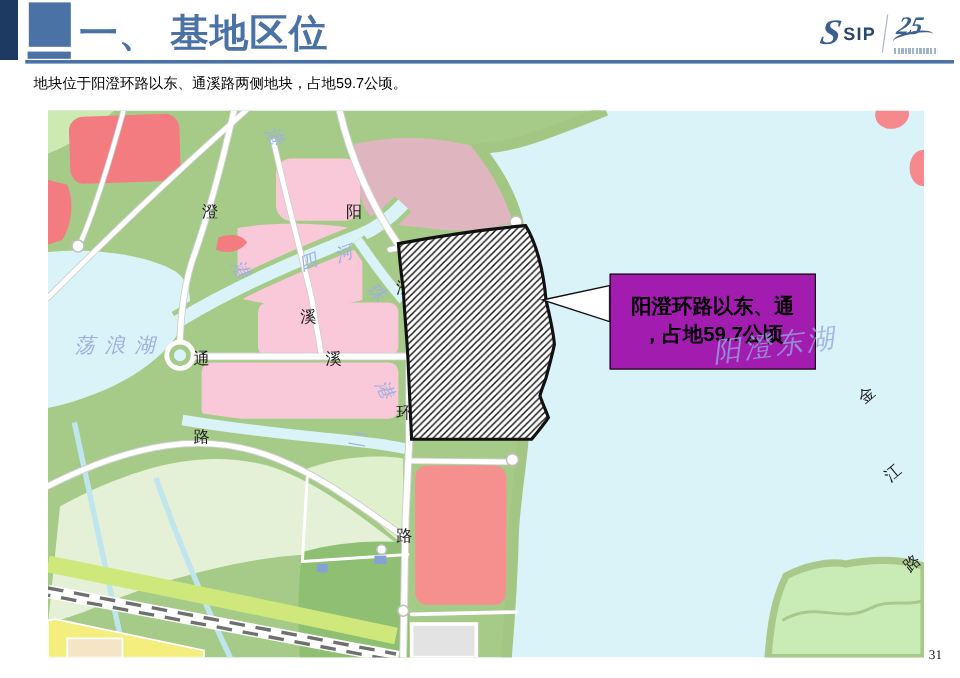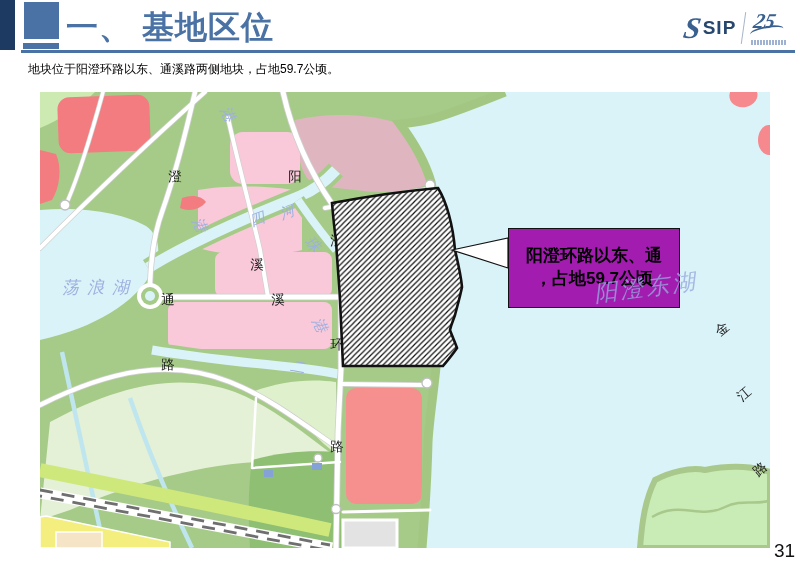--- a/index.html
+++ b/index.html
@@ -9,21 +9,21 @@
   .hdr-darkbar{position:absolute;left:0;top:0;width:15px;height:50px;background:#1d3a63;}
   .hdr-square{position:absolute;left:24px;top:2px;width:35px;height:37px;background:#4a72a4;}
   .hdr-stripe{position:absolute;left:23px;top:43px;width:36px;height:6px;background:#4a72a4;}
   .hdr-rule{position:absolute;left:21px;top:50px;width:774px;height:3px;background:#4a72a4;}
   .hdr-title{position:absolute;left:66px;top:6px;font-size:32px;font-weight:bold;color:#4a72a4;
              letter-spacing:1px;white-space:nowrap;}
   
   .logo{position:absolute;left:684px;top:6px;width:112px;height:44px;display:flex;align-items:center;}
   .logo-s{font-family:"Liberation Serif","DejaVu Serif",serif;font-style:italic;font-weight:bold;
           font-size:30px;color:#3a608f;transform:skewX(-10deg);line-height:1;}
-  .logo-sip{font-size:19px;font-weight:bold;color:#27476e;letter-spacing:1px;margin-left:2px;}
+  .logo-sip{font-size:15px;font-weight:bold;color:#27476e;letter-spacing:1px;margin-left:2px;}
   .logo-div{width:1px;height:32px;background:#a9b5c7;margin:0 6px 0 7px;transform:rotate(8deg);}
   .logo-25wrap{position:relative;height:40px;width:38px;}
   .logo-25{position:absolute;left:4px;top:1px;font-family:"Liberation Serif","DejaVu Serif",serif;
            font-style:italic;font-weight:bold;font-size:21px;color:#3a608f;transform:skewX(-14deg);}
   .logo-swoosh{position:absolute;left:0;top:18px;width:34px;height:9px;border-top:2px solid #3a608f;
                border-radius:50%;transform:rotate(-10deg);}
   .logo-cap{position:absolute;left:1px;top:32px;width:36px;height:5px;
             background:repeating-linear-gradient(90deg,#9fb2d2 0 2px,#ffffff 2px 3px);}
   
   .subtitle{position:absolute;left:28px;top:61px;font-size:12px;color:#000;white-space:nowrap;}
@@ -32,21 +32,21 @@
   .map svg{display:block;}
   
   .callout{position:absolute;left:508px;top:228px;width:172px;height:80px;background:#a21caf;
            border:1.3px solid #111;box-sizing:border-box;display:flex;flex-direction:column;
            justify-content:center;align-items:center;z-index:5;}
   .callout div{font-size:17px;font-weight:bold;color:#000;line-height:1.35;white-space:nowrap;}
   .lake-label{position:absolute;left:594px;top:272px;z-index:6;font-family:"Liberation Serif","DejaVu Serif",serif;
               font-style:italic;font-size:23px;letter-spacing:3px;color:rgba(150,167,222,0.78);
               transform:rotate(-7deg);white-space:nowrap;}
   
-  .pagenum{position:absolute;left:774px;top:540px;font-size:19px;color:#111;}
+  .pagenum{position:absolute;left:774px;top:540px;font-size:11px;color:#111;font-family:Liberation Serif, serif;}
   
   .mlb{font-family:"Liberation Sans","DejaVu Sans",sans-serif;font-size:13.5px;fill:#1b1b1b;
        text-anchor:middle;dominant-baseline:central;}
   .mlw{font-family:"Liberation Serif","DejaVu Serif",serif;font-style:italic;font-size:15px;
        fill:#9db0e0;text-anchor:middle;dominant-baseline:central;}
   .mlw-lake{font-family:"Liberation Serif","DejaVu Serif",serif;font-style:italic;font-size:17px;
        fill:#9db0e0;letter-spacing:8px;}
 </style>
 </head>
 <body>

